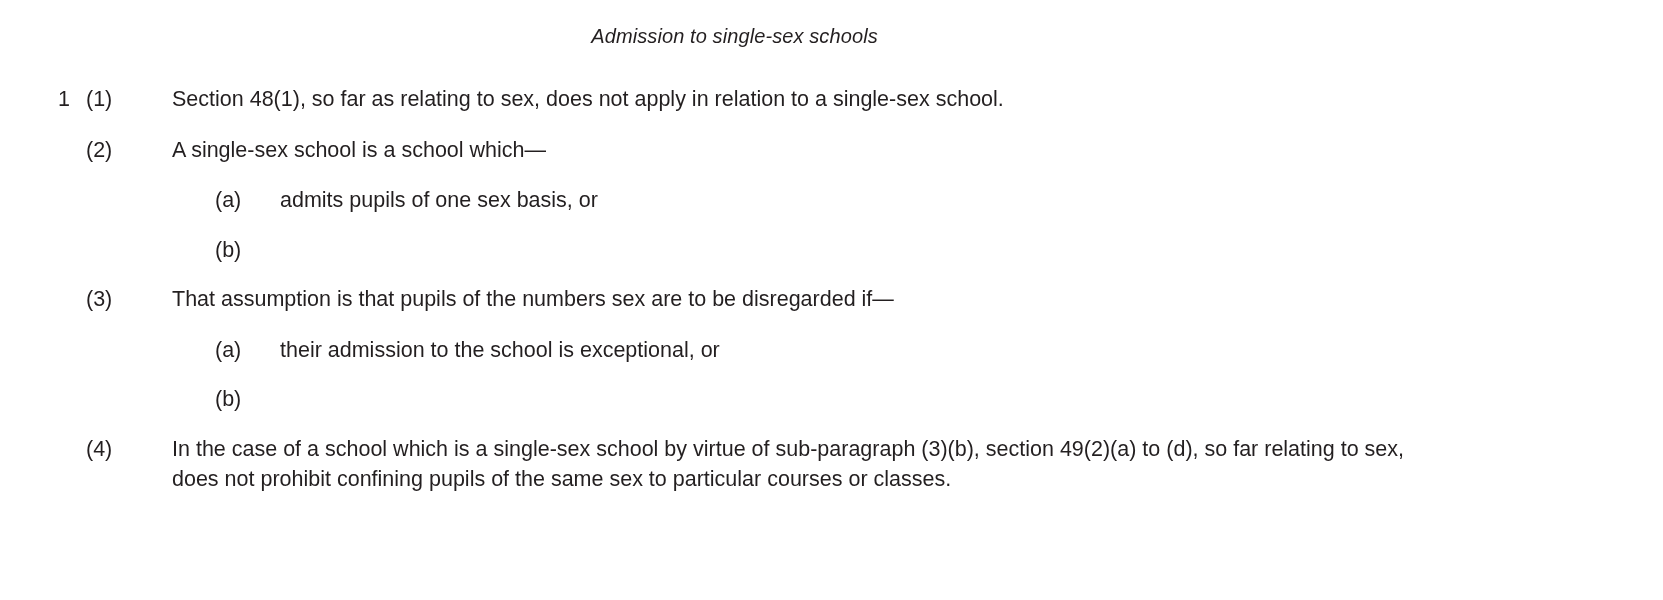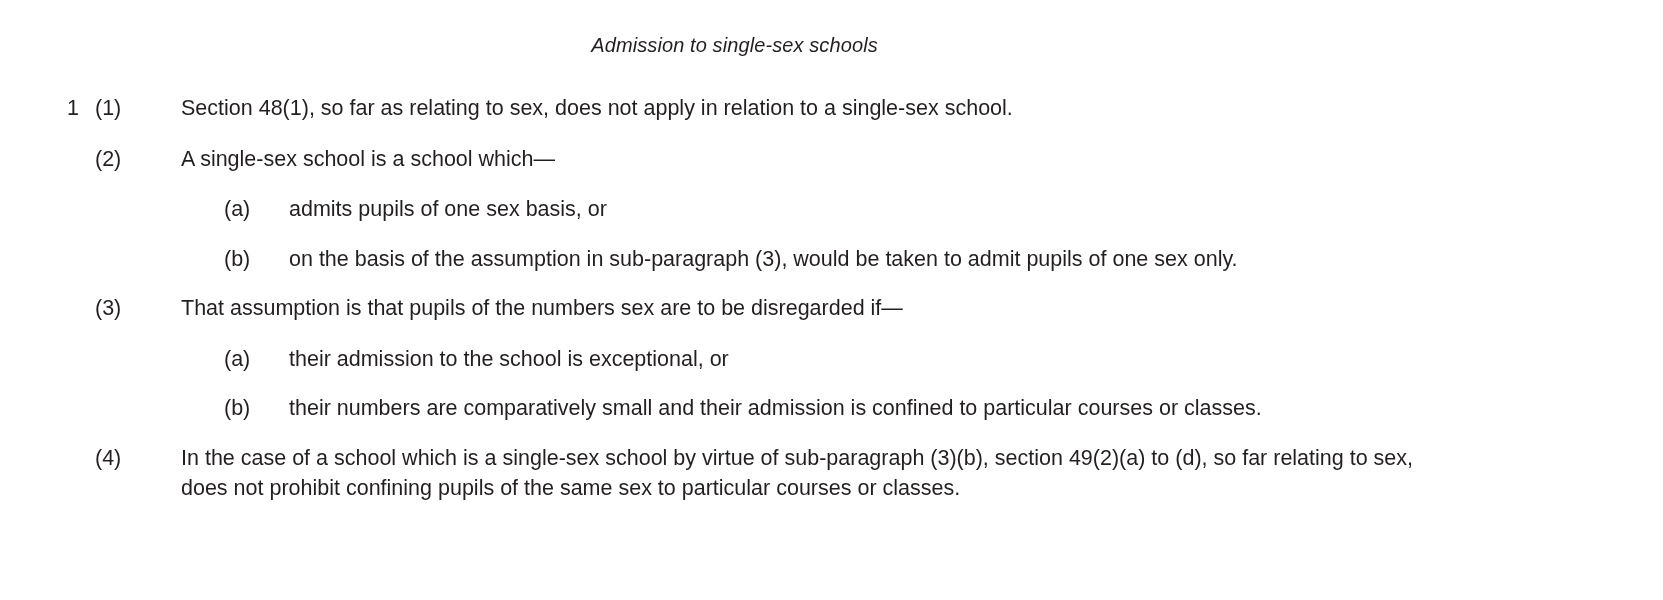--- a/index.html
+++ b/index.html
@@ -12,21 +12,21 @@
     height: 600px;
     font-family: "Liberation Sans", sans-serif;
     color: #231f20;
     overflow: hidden;
   }
   .page {
     position: relative;
     width: 1469px;
     height: 600px;
     box-sizing: border-box;
-    padding: 15px;
+    padding: 6px;
   }
   .heading {
     text-align: center;
     font-style: italic;
     font-size: 20px;
     line-height: 1.2;
     margin: 0;
     padding-top: 18px;
     letter-spacing: 0.1px;
   }
@@ -93,36 +93,34 @@
       <div class="text">A single-sex school is a school which—</div>
     </div>
 
     <div class="para sub level-3">
       <div class="col-letter">(a)</div>
       <div class="text">admits pupils of one sex basis, or</div>
     </div>
 
     <div class="para sub level-3">
       <div class="col-letter">(b)</div>
-      <div class="text">on the basis of the assumption in sub-paragraph (3), would be taken to admit pupils of one sex only.</div>
     </div>
 
     <div class="para level-2">
       <div class="col-sub">(3)</div>
       <div class="text">That assumption is that pupils of the numbers sex are to be disregarded if—</div>
     </div>
 
     <div class="para sub level-3">
       <div class="col-letter">(a)</div>
       <div class="text">their admission to the school is exceptional, or</div>
     </div>
 
     <div class="para sub level-3">
       <div class="col-letter">(b)</div>
-      <div class="text">their numbers are comparatively small and their admission is confined to particular courses or classes.</div>
     </div>
 
     <div class="para level-2">
       <div class="col-sub">(4)</div>
       <div class="text">In the case of a school which is a single-sex school by virtue of sub-paragraph (3)(b), section 49(2)(a) to (d), so far relating to sex, does not prohibit confining pupils of the same sex to particular courses or classes.</div>
     </div>
 
   </div>
 </div>
 

